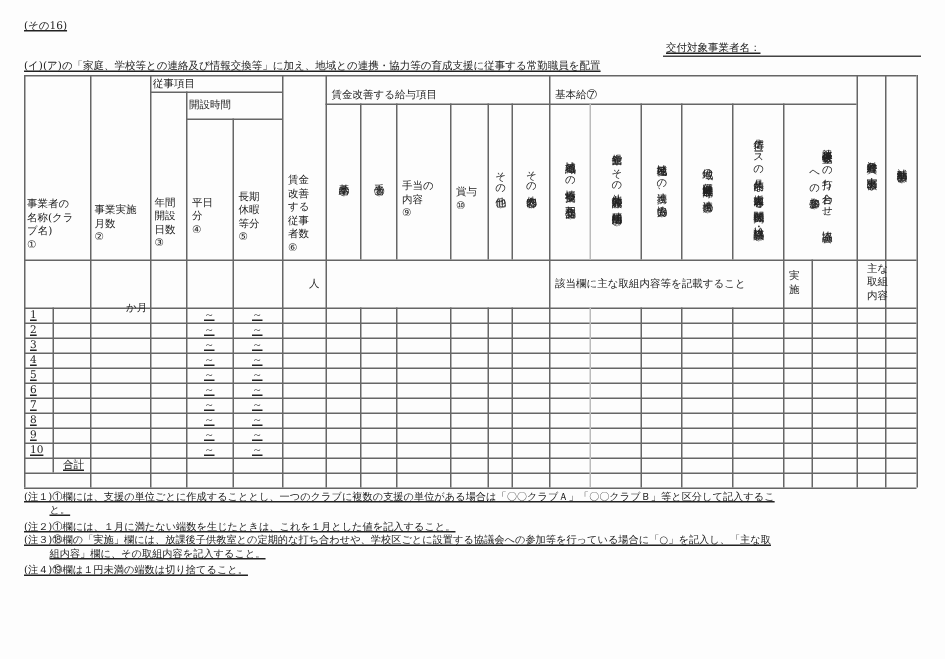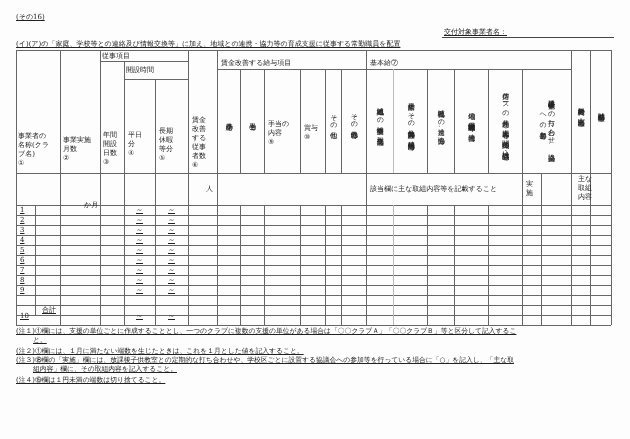--- a/index.html
+++ b/index.html
@@ -221,21 +221,21 @@
   <div class="cell" style="left:16px;top:275px;width:595px;height:10px;">
     <span class="abs t" style="left:4px;top:1px;">8</span>
     <span class="abs t" style="left:120px;top:1px;">～</span>
     <span class="abs t" style="left:152px;top:1px;">～</span>
   </div>
   <div class="cell" style="left:16px;top:285px;width:595px;height:10px;">
     <span class="abs t" style="left:4px;top:1px;">9</span>
     <span class="abs t" style="left:120px;top:1px;">～</span>
     <span class="abs t" style="left:152px;top:1px;">～</span>
   </div>
-  <div class="cell" style="left:16px;top:311px;width:595px;height:10px;text-align:right;">
+  <div class="cell" style="left:16px;top:295px;width:595px;height:10px;text-align:right;">
     <span class="abs t" style="left:4px;top:1px;">10</span>
     <span class="abs t" style="left:120px;top:1px;">～</span>
     <span class="abs t" style="left:152px;top:1px;">～</span>
   </div>
   <div class="cell" style="left:16px;top:305px;width:595px;height:10px;">
     <span class="abs t" style="left:26px;top:1px;">合計</span>
   </div>
 </div>
 
 <div class="notes">

